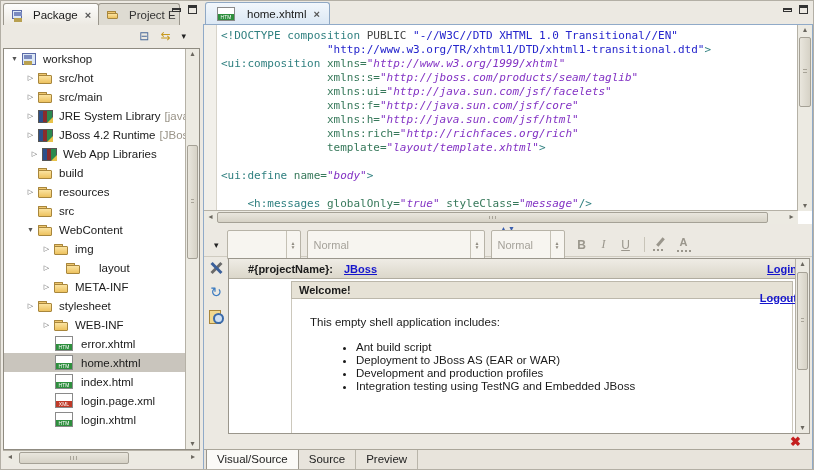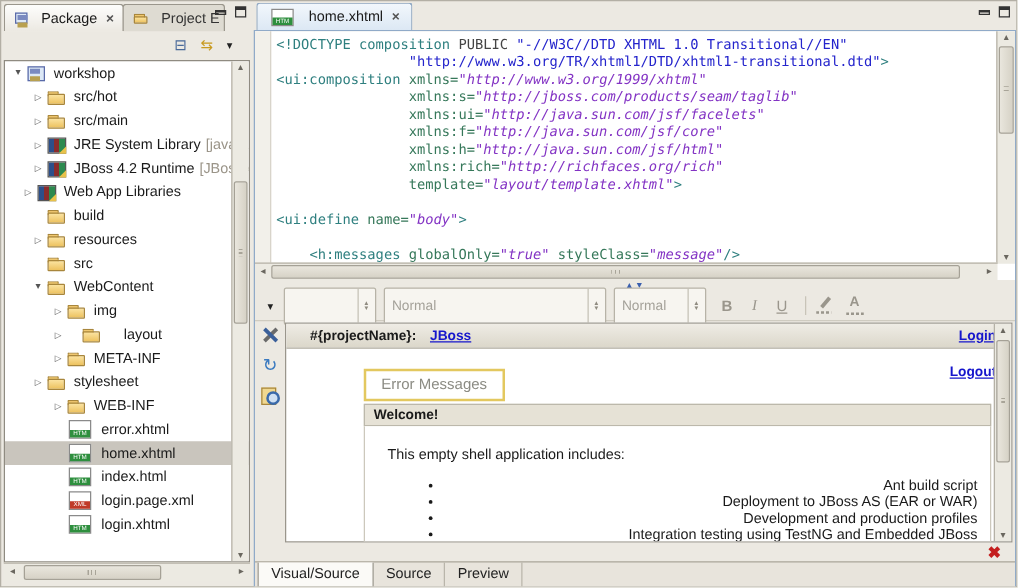--- a/index.html
+++ b/index.html
@@ -143,21 +143,21 @@
   .ph-home{margin-left:11px;}
   .ph-right{margin-left:auto;display:flex;align-items:flex-end;gap:17px;flex-direction:column;}
   a.plink{color:var(--c-link,#1515cc);text-decoration:underline;font-weight:bold;cursor:pointer;}
   .err-box{display:inline-block;margin:16px 0 0 62px;border:2px solid var(--c-errb,#e3c85f);
            padding:3px 12px 5px;color:#8b8b83;font-size:12px;background:#fff;}
   .welcome-box{margin:2px 16px 0 62px;}
   .welcome-title{background:#e6e2d6;border:1px solid #bcb8ab;padding:2px 7px;
                  font-weight:bold;font-size:11px;}
   .welcome-body{border:1px solid #ccc8bc;border-top:none;background:#fff;
                 padding:17px 10px 60px 18px;font-size:11.5px;}
-  .welcome-body ul{margin:13px 0 0;padding-left:46px;text-align:right;}
+  .welcome-body ul{margin:13px 0 0;padding-left:46px;}
   .welcome-body li{margin-bottom:1px;}
   .canvas-vscroll{position:absolute;right:0;top:0;bottom:0;width:13px;}
   .canvas-vscroll .thumb{left:1px;right:1px;top:13px;height:96px;}
   .vpe-footer{position:absolute;left:0;right:0;top:409px;height:15px;}
   .red-x{position:absolute;right:11px;top:1px;color:var(--c-redx,#c41f1f);
          font-size:13px;font-weight:bold;line-height:13px;}
   .vpe-tabs{position:absolute;left:0;right:0;top:424px;bottom:0;background:#e8e4dc;
             border-top:1px solid #aaa69a;display:flex;align-items:stretch;padding-left:2px;}
   .btab{padding:3px 10px 0;font-size:11.5px;border-right:1px solid #b9b5aa;color:#222;}
   .btab.active{background:#fbfaf7;border:1px solid #9a968c;border-top:none;font-weight:normal;}
@@ -210,21 +210,21 @@
             <span class="ic ic-lib"></span>
             <span class="tlabel">JRE System Library</span>
             <span class="tsuffix">[java-1.5</span>
           </div>
           <div class="trow" style="padding-left: 20px;">
             <span class="exp">▷</span>
             <span class="ic ic-lib"></span>
             <span class="tlabel">JBoss 4.2 Runtime</span>
             <span class="tsuffix">[JBoss 4.</span>
           </div>
-          <div class="trow" style="padding-left: 12px;">
+          <div class="trow" style="padding-left: 24px;">
             <span class="exp">▷</span>
             <span class="ic ic-lib"></span>
             <span class="tlabel">Web App Libraries</span>
           </div>
           <div class="trow" style="padding-left: 20px;">
             <span class="exp"></span>
             <span class="ic ic-folder"></span>
             <span class="tlabel">build</span>
           </div>
           <div class="trow" style="padding-left: 20px;">
@@ -377,21 +377,20 @@
         <div class="vpe-canvas">
           <div class="page-header">
             <span>#{projectName}:</span>
             <a class="plink ph-home">JBoss</a>
             <span class="ph-right">
               <span>Welcome, #{identity.username}!</span>
               <a class="plink">Login</a>
               <a class="plink">Logout</a>
             </span>
           </div>
-          <div class="err-box">Error Messages</div>
           <div class="welcome-box">
             <div class="welcome-title">Welcome!</div>
             <div class="welcome-body">
               <div>This empty shell application includes:</div>
               <ul id="bullets">
                   <li>Ant build script</li>
                   <li>Deployment to JBoss AS (EAR or WAR)</li>
                   <li>Development and production profiles</li>
                   <li>Integration testing using TestNG and Embedded JBoss</li>
                 </ul>

